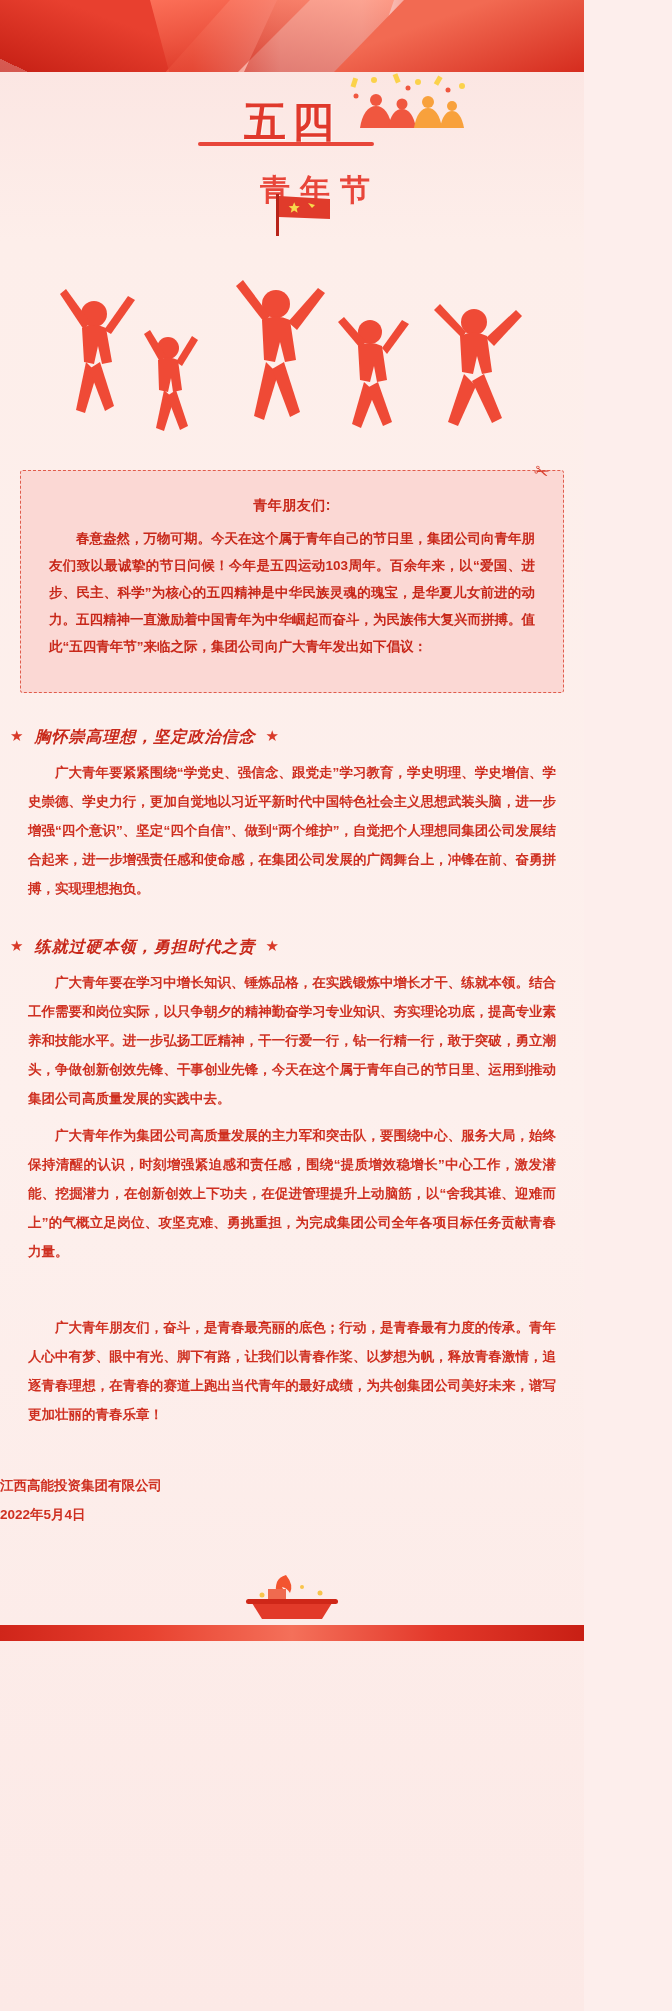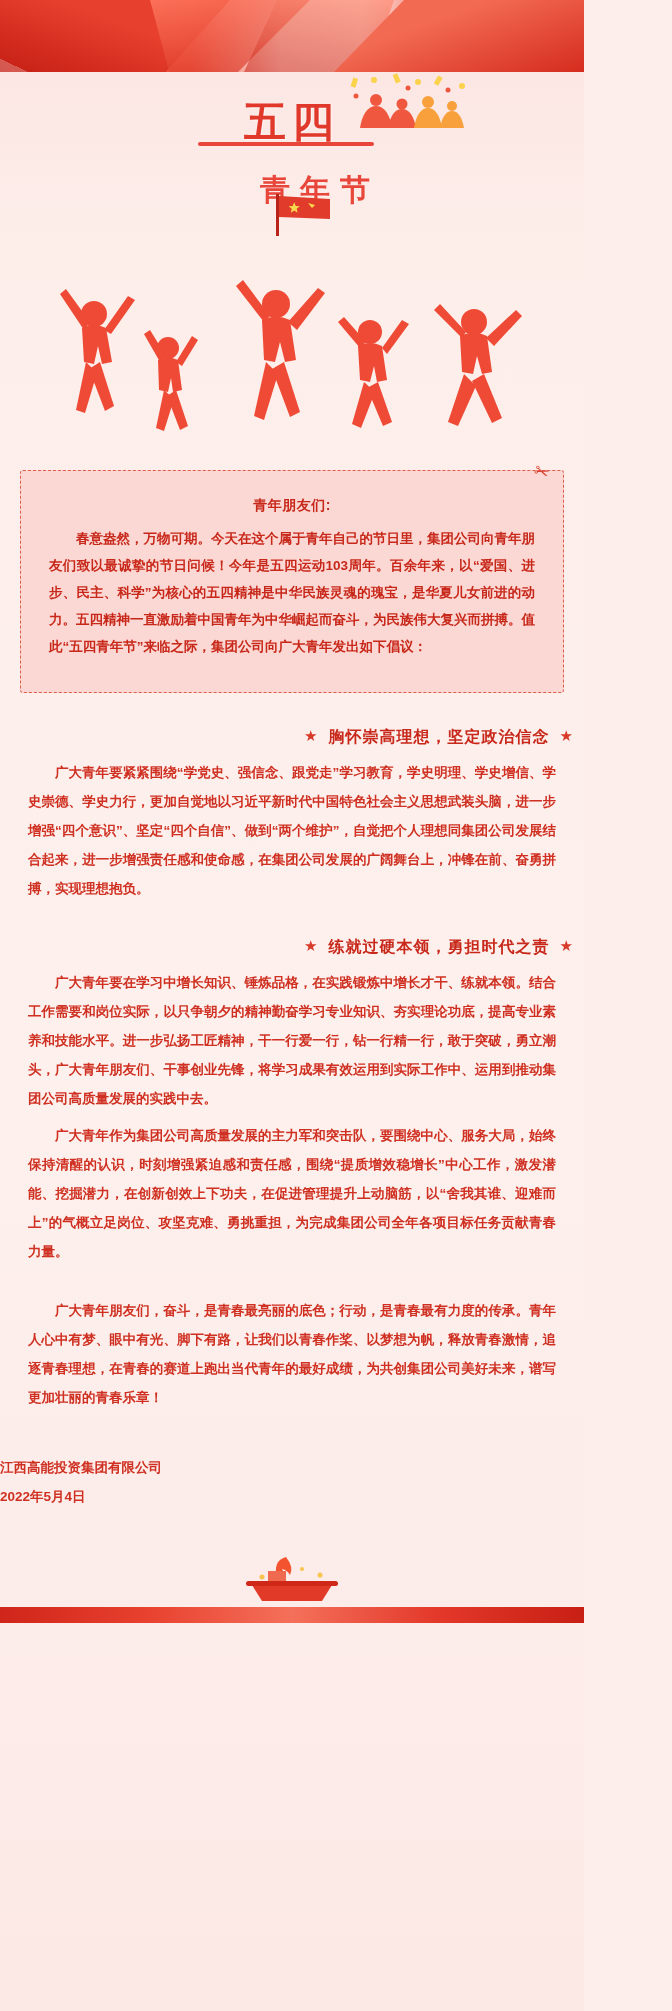--- a/index.html
+++ b/index.html
@@ -136,25 +136,26 @@
     line-height:2.0;
     color:#c8281a;
     text-align:justify;
     text-indent:2em;
     font-weight:bold;
   }
 
   
   .sec-head{
     margin:34px 0 10px 0;
-    text-align:right;
+    text-align:left;
     font-size:16px;
     font-weight:bold;
     color:#c8281a;
     letter-spacing:1px;
+    font-style:italic;
   }
   .sec-head .star{
     color:#d93b2a;
     font-size:15px;
     margin:0 10px;
     vertical-align:1px;
   }
   .sec-head .dot{
     color:#d93b2a;
     font-size:15px;
@@ -166,21 +167,22 @@
   .para{
     margin:8px 28px 0 28px;
     font-size:13.5px;
     line-height:2.15;
     color:#cf3021;
     text-align:justify;
     text-indent:2em;
     font-weight:bold;
   }
   .para.closing{
-    margin-top:30px;
+    margin-top:48px;
+    font-family:Liberation Mono, monospace;
   }
 
   
   .sign{
     margin:42px 46px 0 0;
     text-align:left;
     font-size:13.5px;
     line-height:2.1;
     color:#cf3021;
     font-weight:bold;
@@ -316,21 +318,21 @@
   </div>
 
   <div class="sec-head">
     <span class="star">★</span><span>胸怀崇高理想，坚定政治信念</span><span class="star">★</span>
   </div>
   <p class="para">广大青年要紧紧围绕“学党史、强信念、跟党走”学习教育，学史明理、学史增信、学史崇德、学史力行，更加自觉地以习近平新时代中国特色社会主义思想武装头脑，进一步增强“四个意识”、坚定“四个自信”、做到“两个维护”，自觉把个人理想同集团公司发展结合起来，进一步增强责任感和使命感，在集团公司发展的广阔舞台上，冲锋在前、奋勇拼搏，实现理想抱负。</p>
 
   <div class="sec-head">
     <span class="star">★</span><span>练就过硬本领，勇担时代之责</span><span class="star">★</span>
   </div>
-  <p class="para">广大青年要在学习中增长知识、锤炼品格，在实践锻炼中增长才干、练就本领。结合工作需要和岗位实际，以只争朝夕的精神勤奋学习专业知识、夯实理论功底，提高专业素养和技能水平。进一步弘扬工匠精神，干一行爱一行，钻一行精一行，敢于突破，勇立潮头，广大青年朋友们、干事创业先锋，将学习成果有效运用到实际工作中、运用到推动集团公司高质量发展的实践中去。</p>
+  <p class="para">广大青年要在学习中增长知识、锤炼品格，在实践锻炼中增长才干、练就本领。结合工作需要和岗位实际，以只争朝夕的精神勤奋学习专业知识、夯实理论功底，提高专业素养和技能水平。进一步弘扬工匠精神，干一行爱一行，钻一行精一行，敢于突破，勇立潮头，争做创新创效先锋、干事创业先锋，今天在这个属于青年自己的节日里、运用到推动集团公司高质量发展的实践中去。</p>
 
   <p class="para">广大青年作为集团公司高质量发展的主力军和突击队，要围绕中心、服务大局，始终保持清醒的认识，时刻增强紧迫感和责任感，围绕“提质增效稳增长”中心工作，激发潜能、挖掘潜力，在创新创效上下功夫，在促进管理提升上动脑筋，以“舍我其谁、迎难而上”的气概立足岗位、攻坚克难、勇挑重担，为完成集团公司全年各项目标任务贡献青春力量。</p>
 
   <p class="para closing">广大青年朋友们，奋斗，是青春最亮丽的底色；行动，是青春最有力度的传承。青年人心中有梦、眼中有光、脚下有路，让我们以青春作桨、以梦想为帆，释放青春激情，追逐青春理想，在青春的赛道上跑出当代青年的最好成绩，为共创集团公司美好未来，谱写更加壮丽的青春乐章！</p>
 
   <div class="sign">
     <div>江西高能投资集团有限公司</div>
     <div>2022年5月4日</div>
   </div>
 

